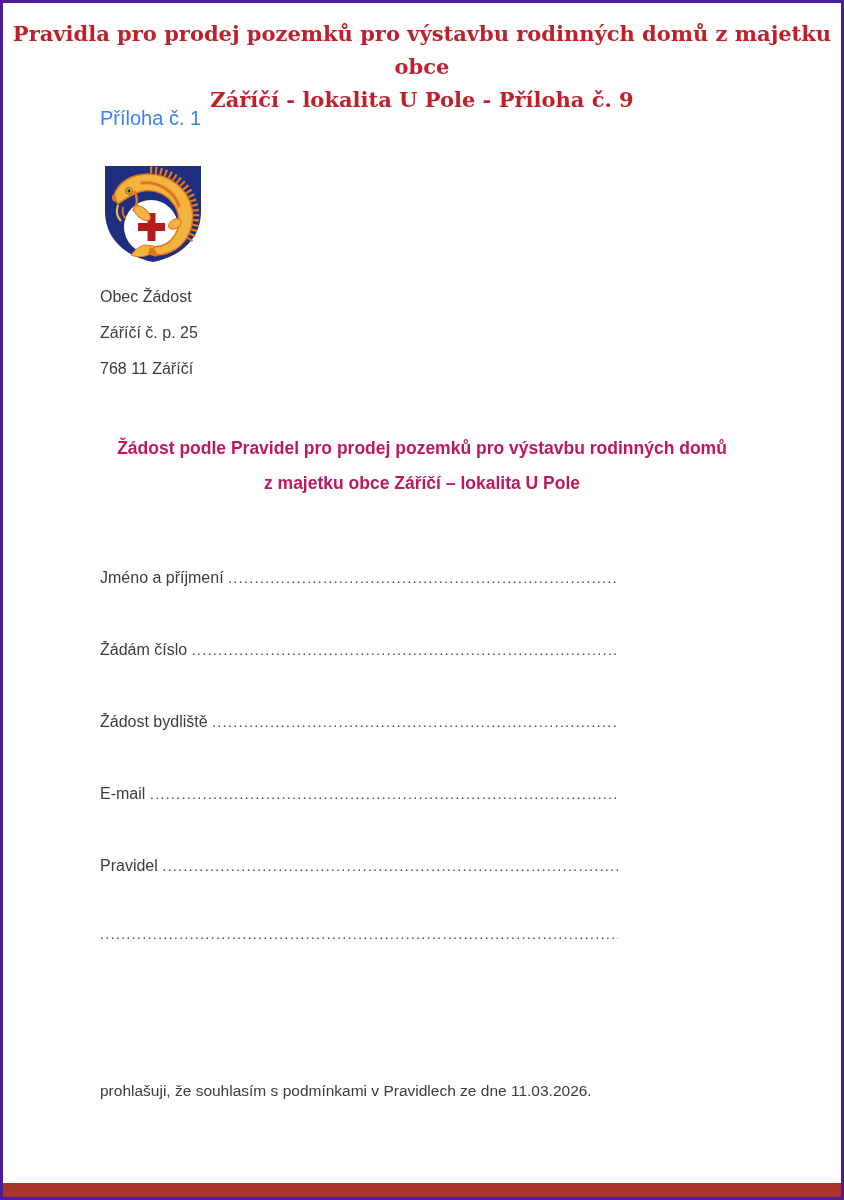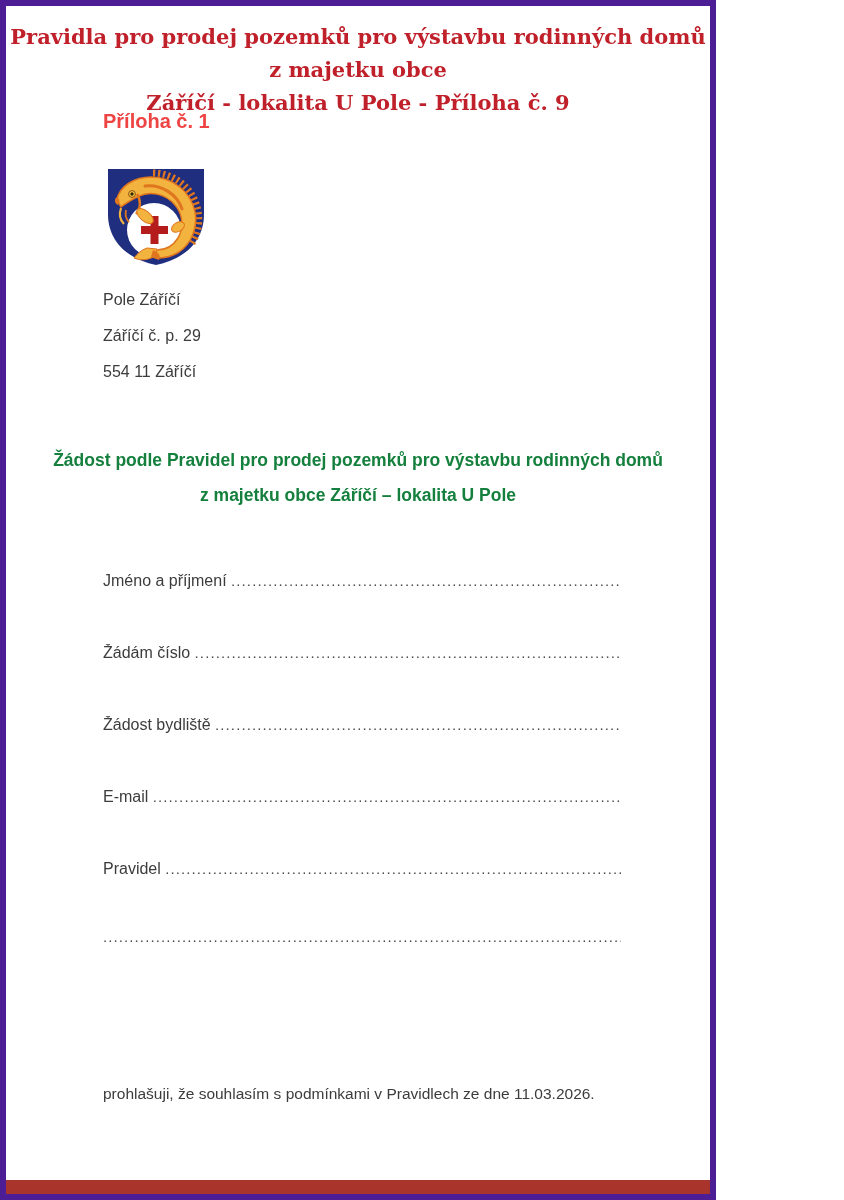--- a/index.html
+++ b/index.html
@@ -1,44 +1,44 @@
 <!DOCTYPE html>
 <html><head>
 <meta charset="utf-8">
 <style>
   html,body{margin:0;padding:0;background:#ffffff;}
   .page{
     position:relative;
-    width:716px;height:1200px;
+    width:844px;height:1200px;
     background:#ffffff;
-    border:6px solid #4c1d95;
+    border:3px solid #4c1d95;
     box-sizing:border-box;
     overflow:hidden;
     font-family:"Liberation Sans", sans-serif;
     color:#3c3c3c;
   }
   .doc-title{
     position:absolute;top:14px;left:0;width:100%;
     text-align:center;
     font-family:"DejaVu Serif", serif;
     font-weight:bold;
     font-size:21px;line-height:33px;
     color:#c0202a;
   }
   .attachment-heading{
     position:absolute;top:104px;left:97px;
-    font-size:20px;font-weight:bold;color:#ef4444;
+    font-size:20px;font-weight:normal;color:#3b82f6;
   }
   .coa{position:absolute;top:158px;left:95px;}
   .address{position:absolute;top:286px;left:97px;font-size:16px;}
   .address div{margin-bottom:20px;line-height:16px;}
   .request-heading{
     position:absolute;top:428px;left:0;width:100%;
     text-align:center;font-weight:bold;
-    font-size:17.5px;line-height:35px;color:#15803d;margin-top:9px;
+    font-size:17.5px;line-height:35px;color:#be185d;
   }
   .form{position:absolute;top:566px;left:97px;width:518px;}
   .field-row{
     display:flex;align-items:baseline;
     width:518px;height:20px;
     margin-bottom:52px;
     font-size:16px;overflow:hidden;white-space:nowrap;
   }
   .field-row.last{margin-bottom:0;margin-top:-4px;}
   .field-label{white-space:pre;flex:0 0 auto;color:#3c3c3c;}
@@ -83,23 +83,23 @@
       <path d="M20,44 C18,50 19,56 23,60" stroke="#f3b33f" stroke-width="2.2" fill="none"></path>
       <path d="M25,46 C24,51 25,55 28,58" stroke="#e0761e" stroke-width="1.8" fill="none"></path>
       <ellipse cx="44" cy="52" rx="10" ry="5" transform="rotate(40 44 52)" fill="#f3b33f" stroke="#e0761e"></ellipse>
       <ellipse cx="77" cy="63" rx="7" ry="4.5" transform="rotate(-30 77 63)" fill="#f3b33f" stroke="#e0761e"></ellipse>
       <path d="M54,92 C48,96 40,97 33,94 C36,90 40,86 46,84 L56,85 Z" fill="#f3b33f" stroke="#e0761e"></path>
       <path d="M52,86 C58,88 60,92 58,96 L50,93 Z" fill="#e0761e"></path>
     </svg>
   </div>
 
   <div class="address">
-    <div>Pole Záříčí</div>
-    <div>Záříčí č. p. 29</div>
-    <div>554 11 Záříčí</div>
+    <div>Obec Žádost</div>
+    <div>Záříčí č. p. 25</div>
+    <div>768 11 Záříčí</div>
   </div>
 
   <div class="request-heading">
     <div>Žádost podle Pravidel pro prodej pozemků pro výstavbu rodinných domů</div>
     <div>z majetku obce Záříčí – lokalita U Pole</div>
   </div>
 
   <div class="form">
     <div class="field-row">
       <span class="field-label">Jméno a příjmení </span>

